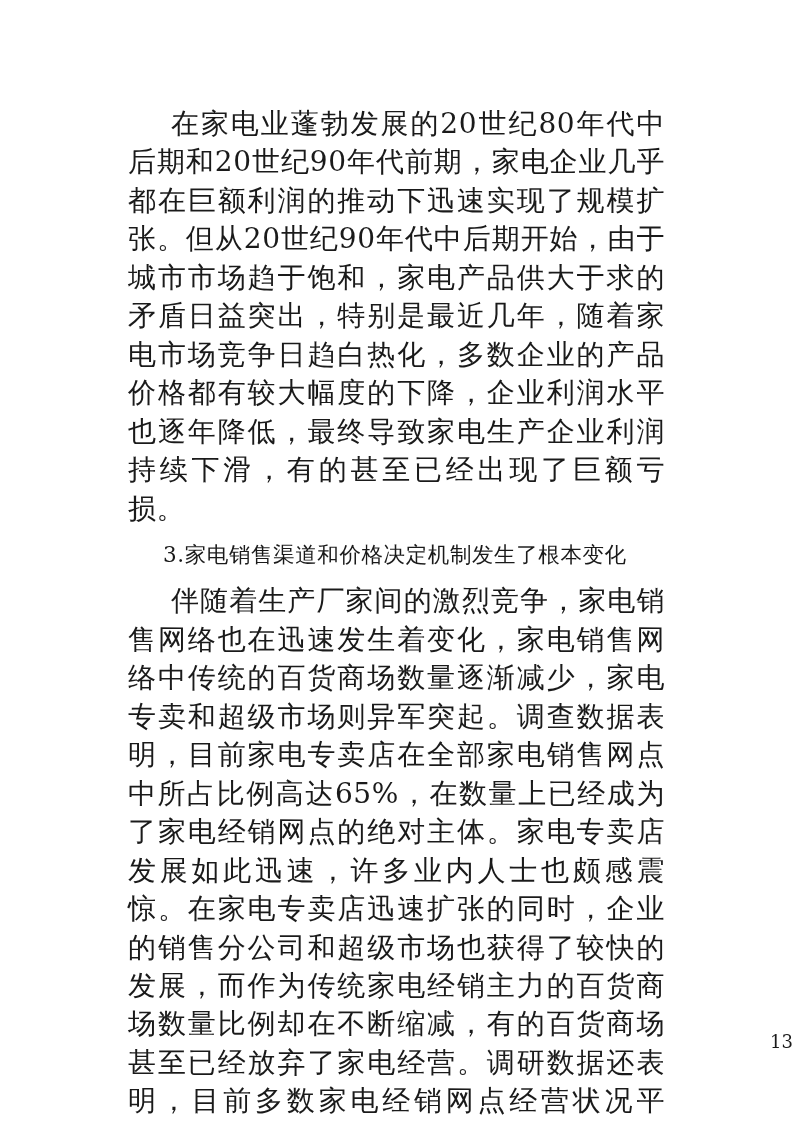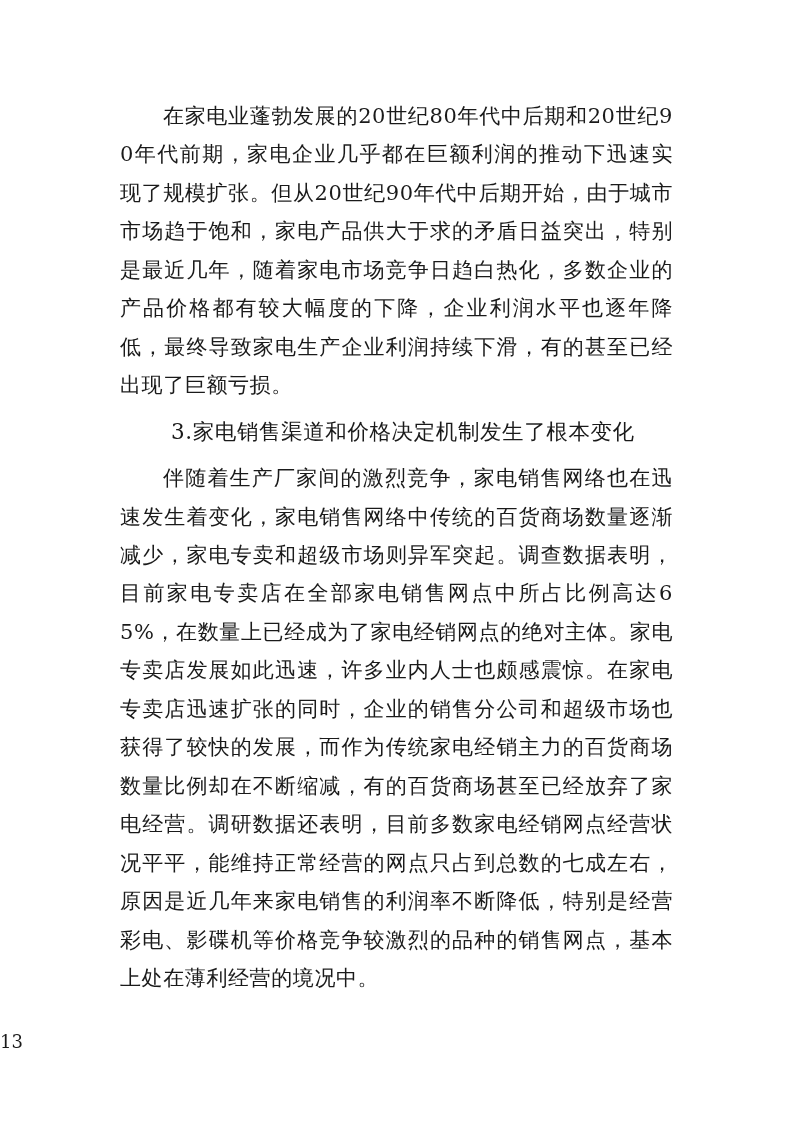--- a/index.html
+++ b/index.html
@@ -15,44 +15,44 @@
       font-family: "DejaVu Serif", "Liberation Serif", serif;
       color: #1a1a1a;
     }
     .page {
       position: absolute;
       left: 120px;
       top: 97px;
       width: 553px;
     }
     .para {
-      margin: 0;
-      font-size: 21px;
+      margin: 8px;
+      font-size: 28px;
       line-height: 38.45px;
       text-align: justify;
       text-justify: inter-character;
       letter-spacing: 0.6px;
       word-break: break-all;
     }
     .indent {
       text-indent: 43px;
     }
     .heading {
-      margin: 8px;
+      margin: 0;
       font-size: 21.5px;
       line-height: 38.45px;
       text-indent: 43px;
       letter-spacing: 0.6px;
     }
     .page-number {
       position: absolute;
       left: 0;
       width: 793px;
       top: 1030px;
-      text-align: left;
+      text-align: right;
       font-size: 18px;
       line-height: 24px;
       color: #1a1a1a;
     }
   </style>
 </head>
 <body>
 
 <div class="page">
   <p class="para indent">在家电业蓬勃发展的20世纪80年代中后期和20世纪90年代前期，家电企业几乎都在巨额利润的推动下迅速实现了规模扩张。但从20世纪90年代中后期开始，由于城市市场趋于饱和，家电产品供大于求的矛盾日益突出，特别是最近几年，随着家电市场竞争日趋白热化，多数企业的产品价格都有较大幅度的下降，企业利润水平也逐年降低，最终导致家电生产企业利润持续下滑，有的甚至已经出现了巨额亏损。</p>

